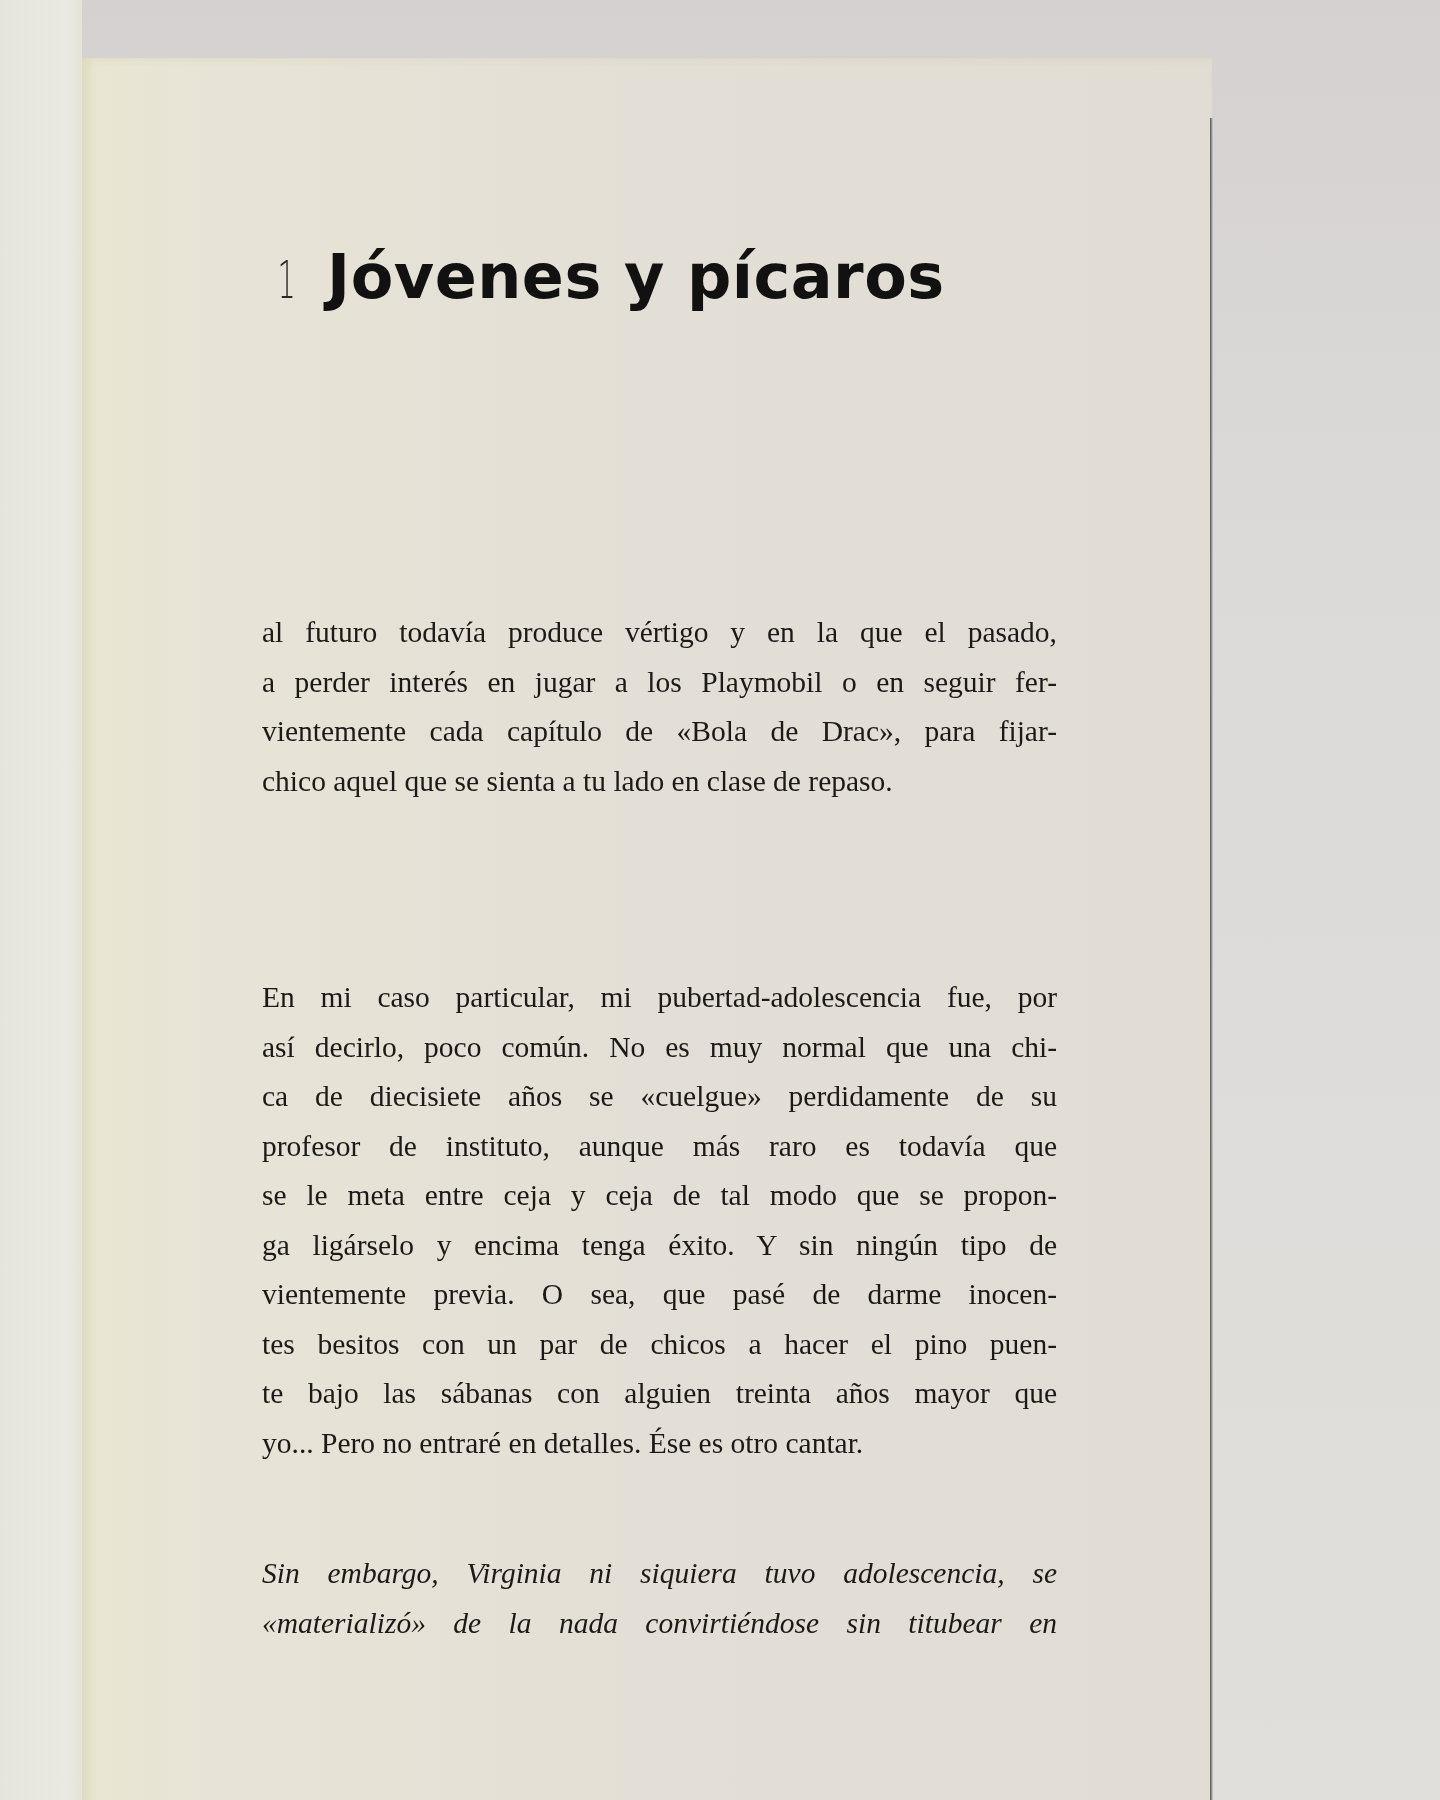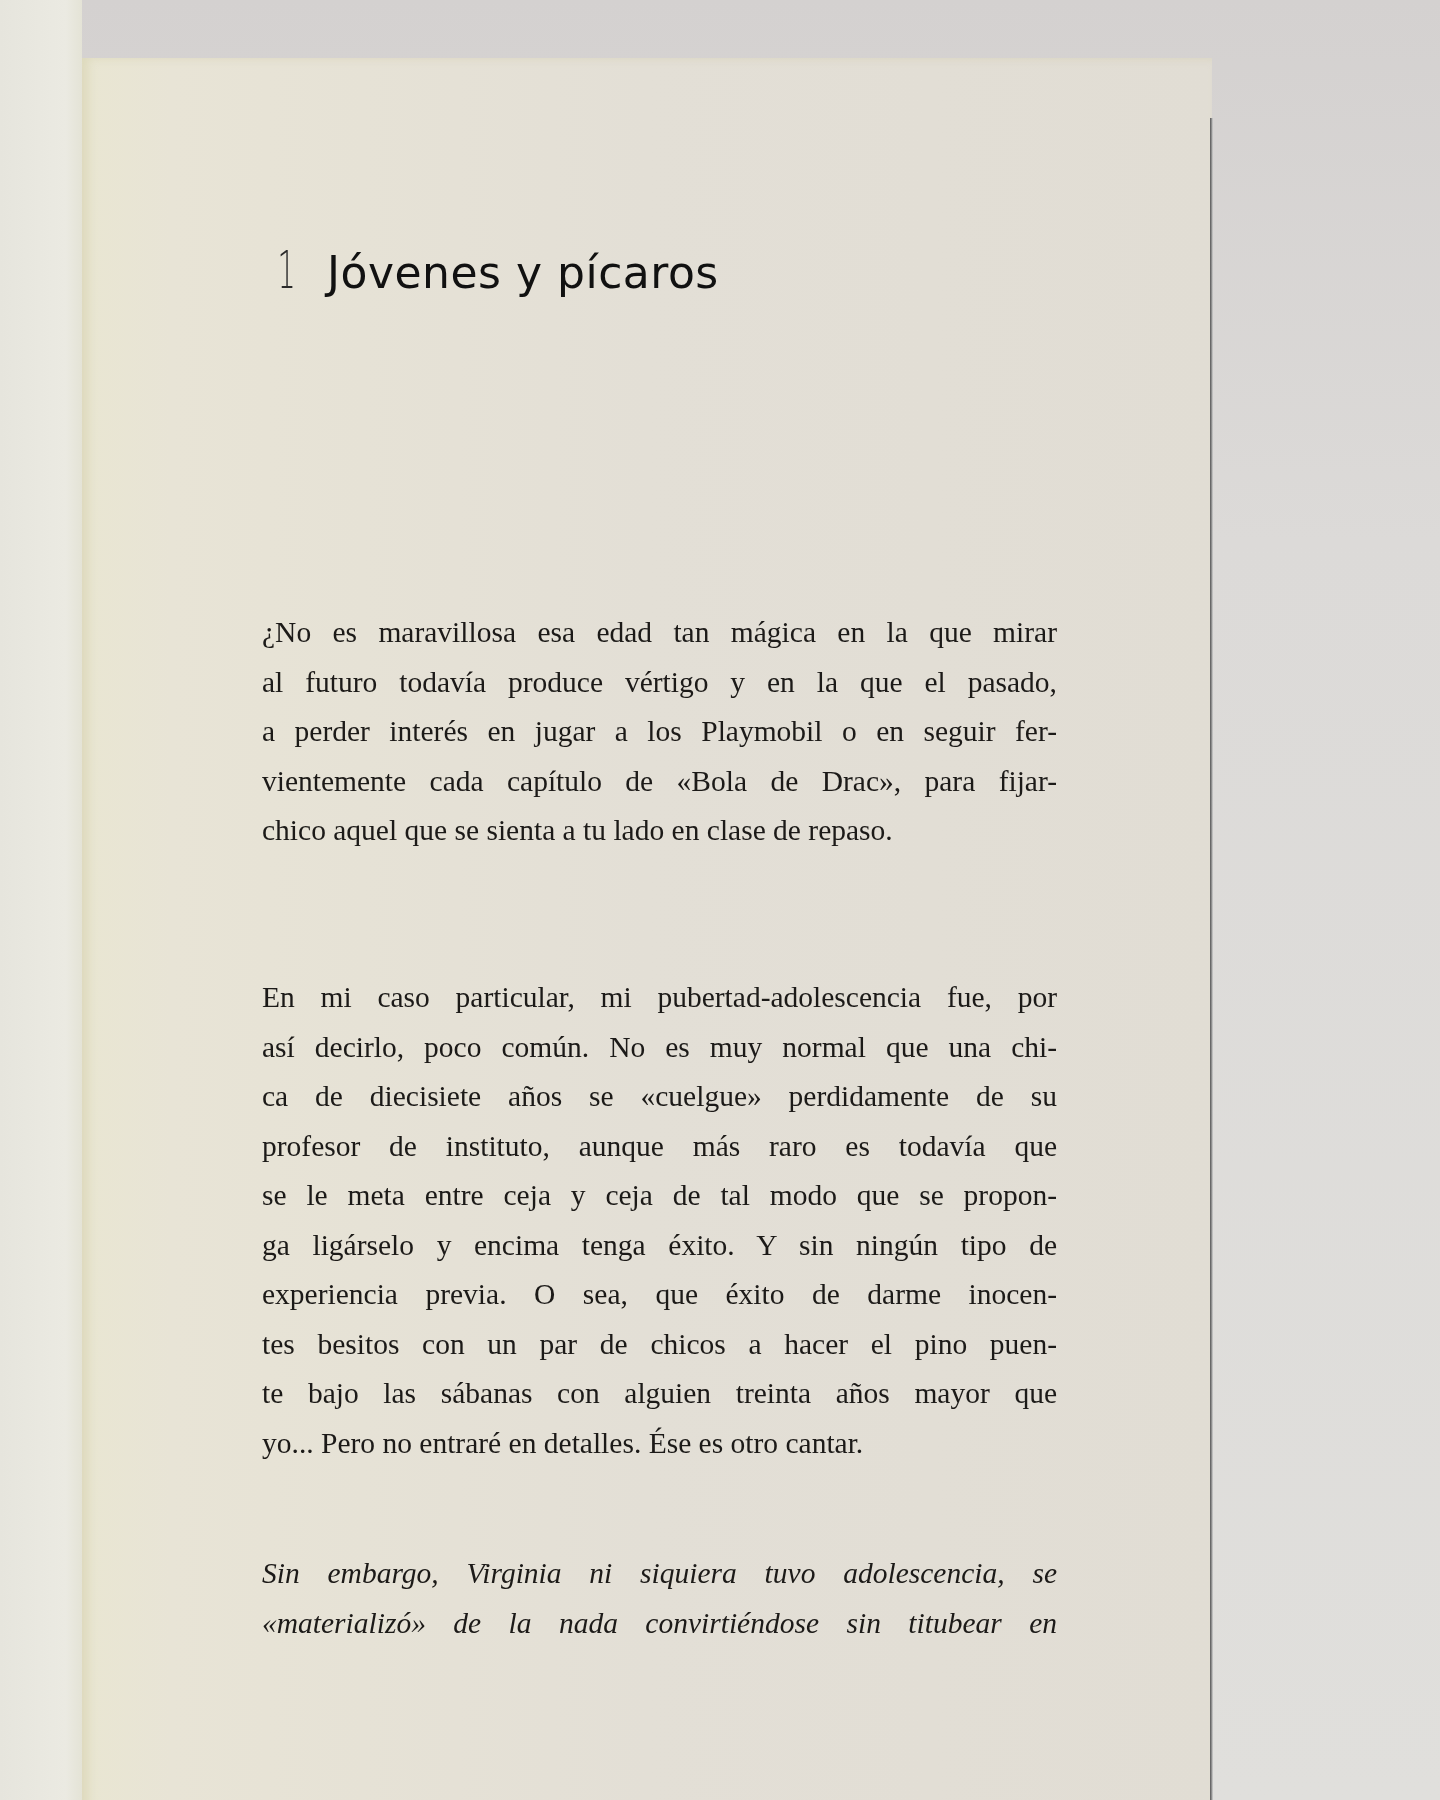--- a/index.html
+++ b/index.html
@@ -22,21 +22,21 @@
     background: linear-gradient(90deg, #555 0%, #999 60%, #d8d8d6 100%);
   }
   .chapter-heading {
     position: absolute; left: 270px; top: 240px; display: flex; align-items: baseline;
   }
   .chapter-number {
     font-family: "DejaVu Sans", sans-serif; font-size: 52px; font-weight: 300;
     color: #2a2a2a; margin-right: 24px; transform: scaleX(0.55);
   }
   .chapter-title {
-    font-family: "DejaVu Sans", sans-serif; font-size: 44px; font-weight: normal;
+    font-family: "DejaVu Sans", sans-serif; font-size: 62px; font-weight: bold;
     color: #111; letter-spacing: 0.5px;
   }
   .body-text {
     position: absolute; left: 262px; width: 795px; color: #1c1a18;
     font-size: 29.5px; line-height: 49.5px;
   }
   .line { display: block; text-align: justify; text-align-last: justify; white-space: nowrap; }
   .line.last { text-align-last: left; }
 </style>
 </head>
@@ -46,35 +46,34 @@
 
 <div class="page"></div>
 <div class="cover-edge"></div>
 
 <div class="chapter-heading">
   <span class="chapter-number">1</span>
   <span class="chapter-title">Jóvenes y pícaros</span>
 </div>
 
 <div class="body-text" style="top:608px;">
-  <span class="line">¿No es maravillosa esa edad tan mágica en la que mirar</span>
   <span class="line">al futuro todavía produce vértigo y en la que el pasado,</span>
   <span class="line">a perder interés en jugar a los Playmobil o en seguir fer-</span>
   <span class="line">vientemente cada capítulo de «Bola de Drac», para fijar-</span>
   <span class="line last">chico aquel que se sienta a tu lado en clase de repaso.</span>
 </div>
 
 <div class="body-text" style="top:973px;">
   <span class="line">En mi caso particular, mi pubertad-adolescencia fue, por</span>
   <span class="line">así decirlo, poco común. No es muy normal que una chi-</span>
   <span class="line">ca de diecisiete años se «cuelgue» perdidamente de su</span>
   <span class="line">profesor de instituto, aunque más raro es todavía que</span>
   <span class="line">se le meta entre ceja y ceja de tal modo que se propon-</span>
   <span class="line">ga ligárselo y encima tenga éxito. Y sin ningún tipo de</span>
-  <span class="line">experiencia previa. O sea, que éxito de darme inocen-</span>
+  <span class="line">vientemente previa. O sea, que pasé de darme inocen-</span>
   <span class="line">tes besitos con un par de chicos a hacer el pino puen-</span>
   <span class="line">te bajo las sábanas con alguien treinta años mayor que</span>
   <span class="line last">yo... Pero no entraré en detalles. Ése es otro cantar.</span>
 </div>
 
 <div class="body-text" style="top:1549px;font-style:italic;">
   <span class="line">Sin embargo, Virginia ni siquiera tuvo adolescencia, se</span>
   <span class="line">«materializó» de la nada convirtiéndose sin titubear en</span>
 </div>
 

